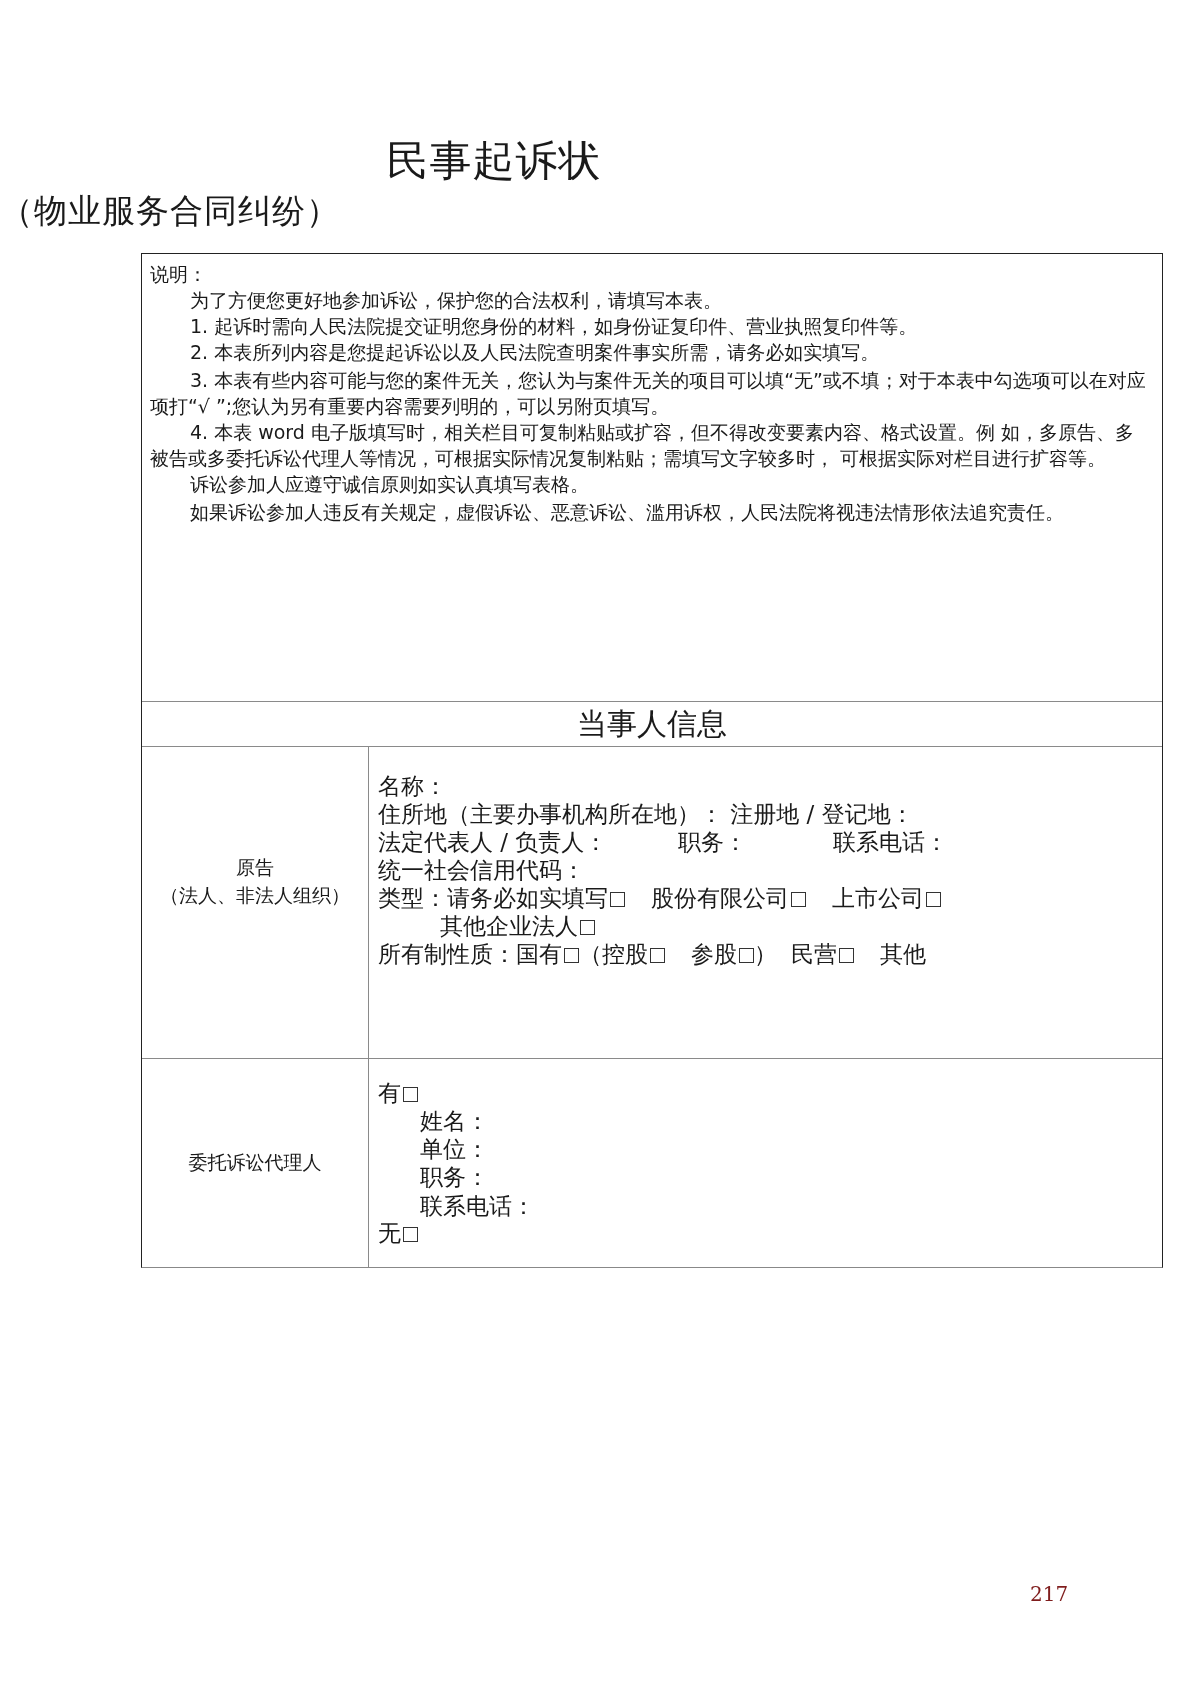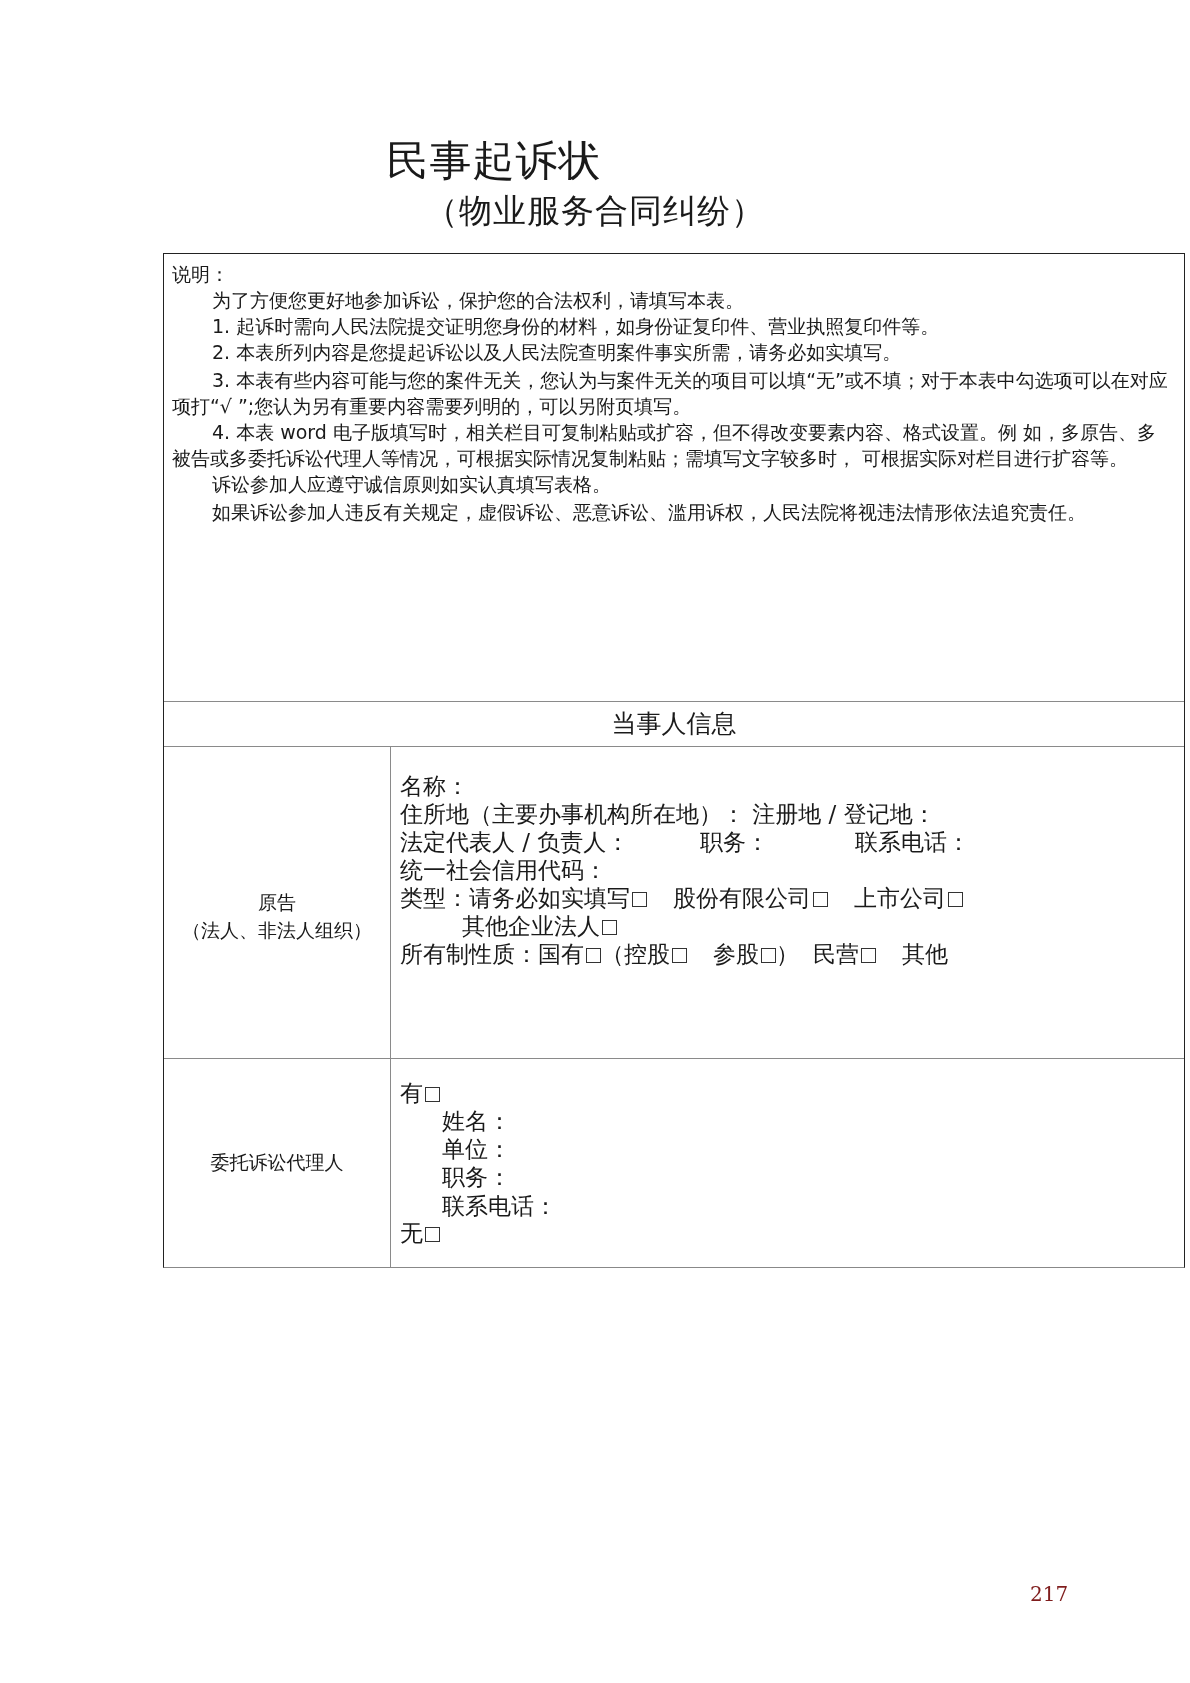--- a/index.html
+++ b/index.html
@@ -1,32 +1,32 @@
 <!DOCTYPE html>
 <html><head>
 <meta charset="utf-8">
 <style>
   html, body { margin:0; padding:0; background:#ffffff; }
   body { width:1190px; height:1683px; position:relative; overflow:hidden;
          font-family:"DejaVu Sans", "Liberation Sans", sans-serif; color:#1a1a1a; }
   .title { position:absolute; left:0; width:988px; top:135px; text-align:center;
            font-size:42px; line-height:52px; letter-spacing:1px; }
-  .subtitle { position:absolute; left:0; width:1190px; top:190px; text-align:center;
+  .subtitle { position:absolute; left:0; width:1190px; top:190px; 
               font-size:33px; line-height:42px; letter-spacing:1px; }
   .sheet { position:absolute; left:141px; top:253px; width:1022px; height:1015px;
            border-left:1.6px solid #222; border-right:1.6px solid #222; border-top:1.6px solid #222;
-           border-bottom:1.2px solid #888; box-sizing:border-box;margin-left:22px; }
+           border-bottom:1.2px solid #888; box-sizing:border-box; }
   .notes { position:absolute; left:8px; top:7px; right:10px; font-size:19px; line-height:26px; }
   .notes p { margin:0; }
   .notes .ind { text-indent:40px; }
   .notes .ind2 { text-indent:56px; }
   .notes .gap { margin-top:2px; }
   .hdiv { position:absolute; left:0; right:0; height:0; border-top:1.3px solid #8a8a8a; }
   .section-head { position:absolute; left:0; right:0; top:447px; height:46px; text-align:center;
-                  font-size:25px; line-height:46px; }
+                  font-size:30px; line-height:46px; }
   .vdiv { position:absolute; top:492px; bottom:0; left:226px; width:0; border-left:1.3px solid #8a8a8a; }
   .label-cell { position:absolute; left:0; width:226px; text-align:center; font-size:19px; line-height:28px; }
   .content-cell { position:absolute; left:236px; right:10px; font-size:23px; line-height:28px; }
   .content-cell p { margin:0; white-space:pre; }
   .sub { padding-left:42px; }
   .box { display:inline-block; width:15px; height:15px; border:1.3px solid #333; vertical-align:-1px; margin-left:2px; box-sizing:border-box; }
   .page-num { position:absolute; left:1030px; top:1582px; font-family:"DejaVu Serif", "Liberation Serif", serif; font-size:20px; color:#7f1d1d; }
 </style>
 </head>
 <body>
@@ -46,21 +46,21 @@
     <p class="ind">诉讼参加人应遵守诚信原则如实认真填写表格。</p>
     <p class="ind gap">如果诉讼参加人违反有关规定，虚假诉讼、恶意诉讼、滥用诉权，人民法院将视违法情形依法追究责任。</p>
   </div>
 
   <div class="hdiv" style="top:447px;"></div>
   <div class="section-head">当事人信息</div>
   <div class="hdiv" style="top:492px;"></div>
 
   <div class="vdiv"></div>
 
-  <div class="label-cell" style="top:634px;">
+  <div class="label-cell" style="top:599px;">
     <div>原告</div>
     <div>（法人、非法人组织）</div>
   </div>
   <div class="content-cell" style="top:518px;">
     <p>名称：</p>
     <p>住所地（主要办事机构所在地）： 注册地 / 登记地：</p>
     <p><span style="display:inline-block;width:300px;">法定代表人 / 负责人：</span><span style="display:inline-block;width:155px;">职务：</span><span>联系电话：</span></p>
     <p>统一社会信用代码：</p>
     <p><span>类型：</span><span>请务必如实填写</span><span class="box"></span><span style="display:inline-block;width:26px;"></span><span>股份有限公司</span><span class="box"></span><span style="display:inline-block;width:26px;"></span><span>上市公司</span><span class="box"></span></p>
     <p style="padding-left:62px;"><span>其他企业法人</span><span class="box"></span></p>

